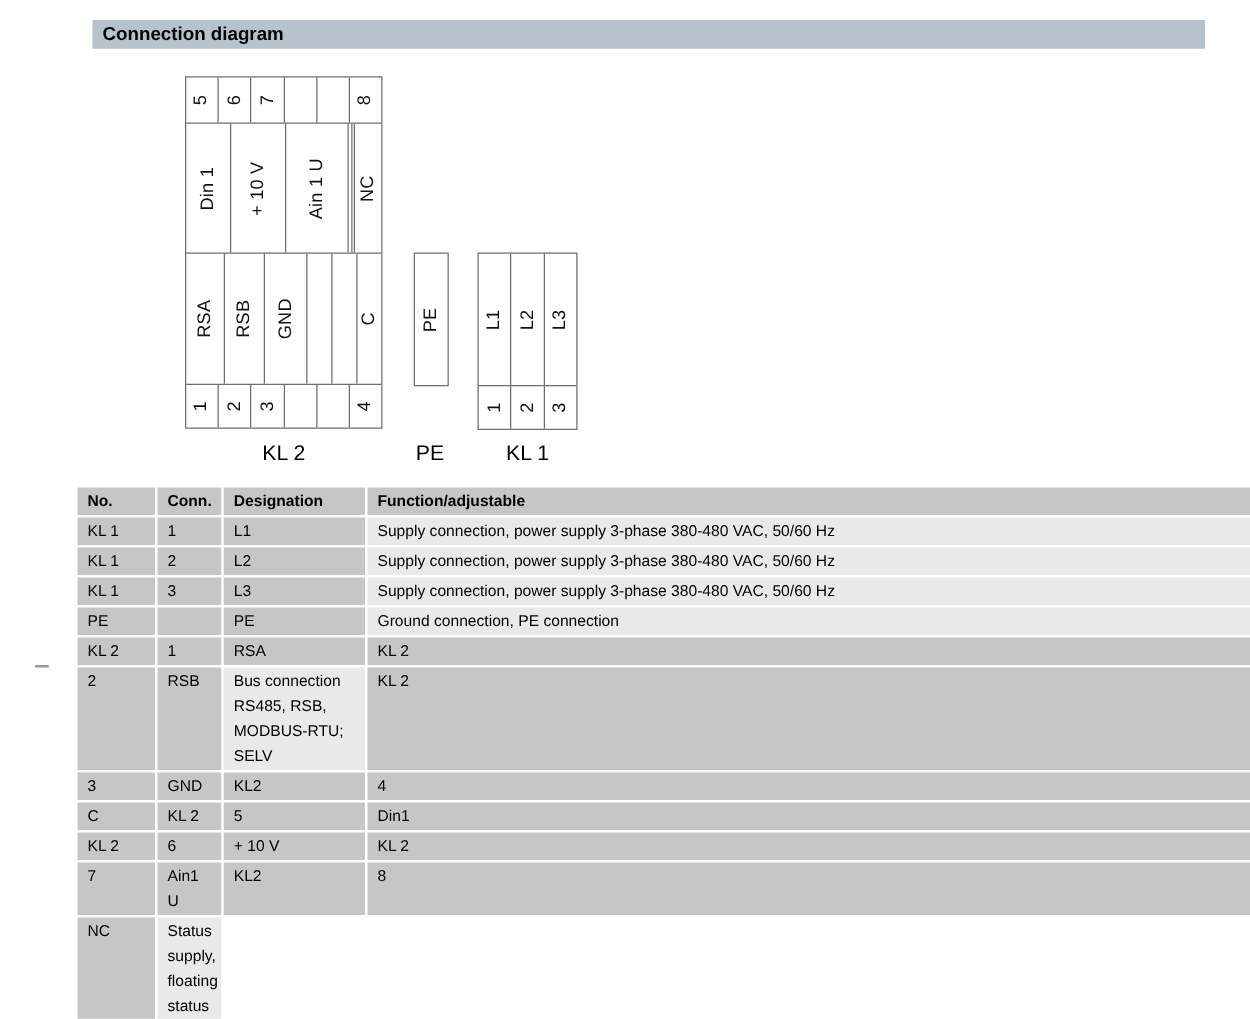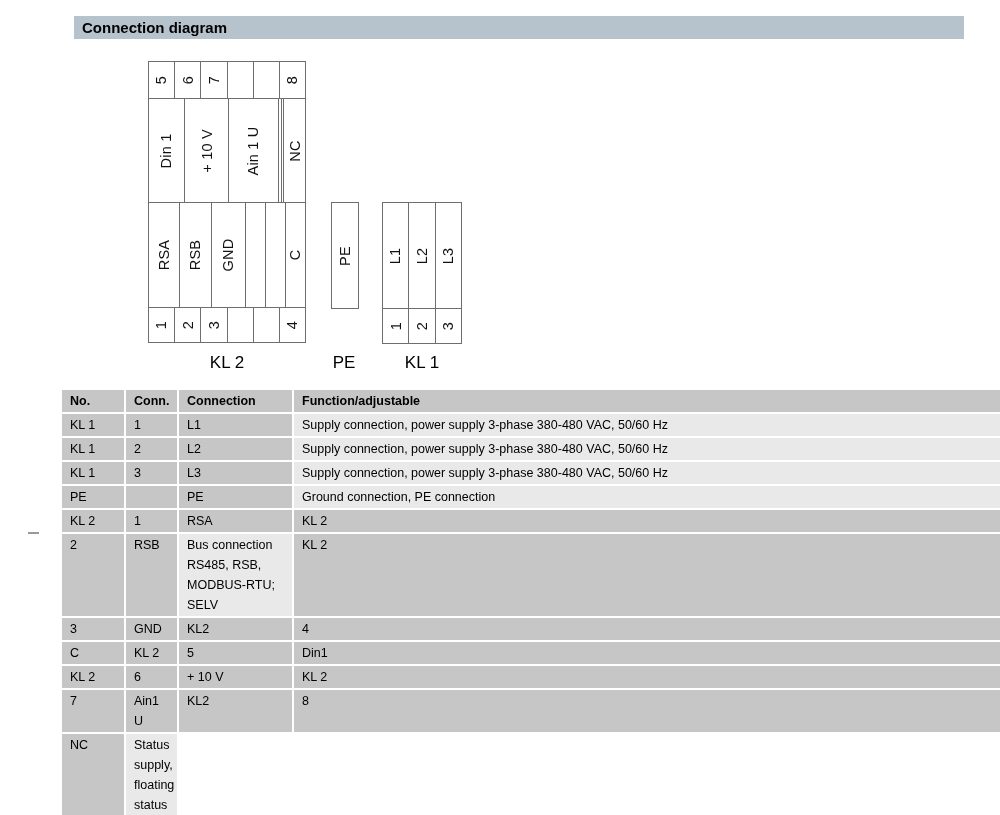--- a/index.html
+++ b/index.html
@@ -187,21 +187,21 @@
   </div>
 </div>
 
 <div class="cap cap-kl2">KL 2</div>
 <div class="cap cap-pe">PE</div>
 <div class="cap cap-kl1">KL 1</div>
 
 <div class="grid">
   <div class="cell hd">No.</div>
   <div class="cell hd">Conn.</div>
-  <div class="cell hd">Connection</div>
+  <div class="cell hd">Designation</div>
   <div class="cell hd">Function/adjustable</div>
 
   <div class="cell g">KL 1</div>
   <div class="cell g">1</div>
   <div class="cell g">L1</div>
   <div class="cell l fn">Supply connection, power supply 3-phase 380-480 VAC, 50/60 Hz</div>
 
   <div class="cell g">KL 1</div>
   <div class="cell g">2</div>
   <div class="cell g">L2</div>

